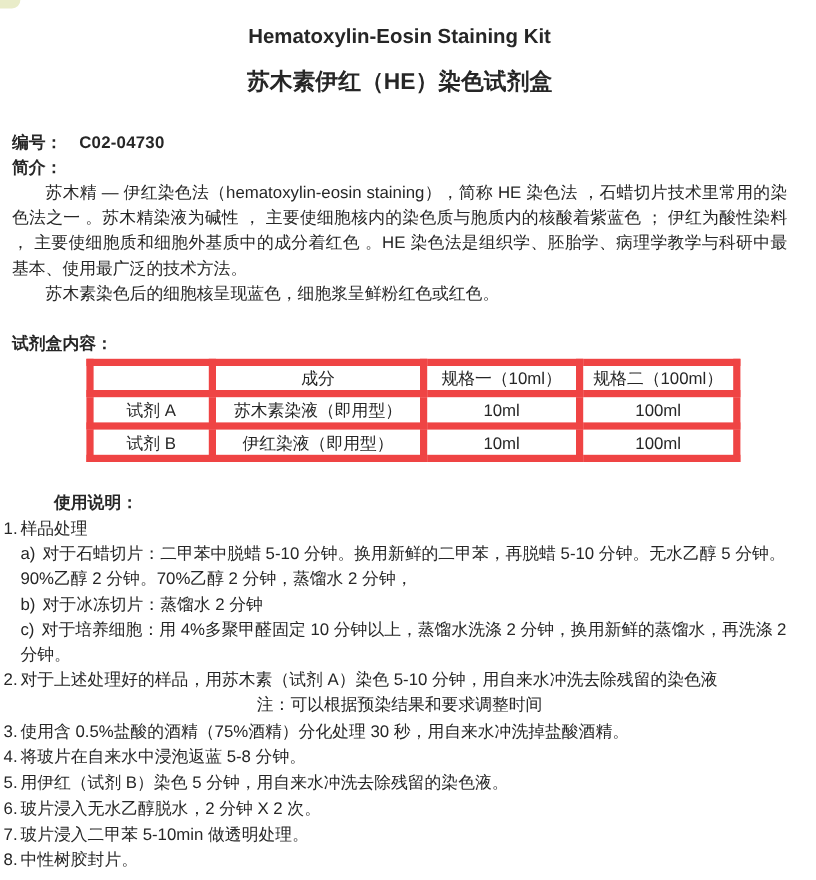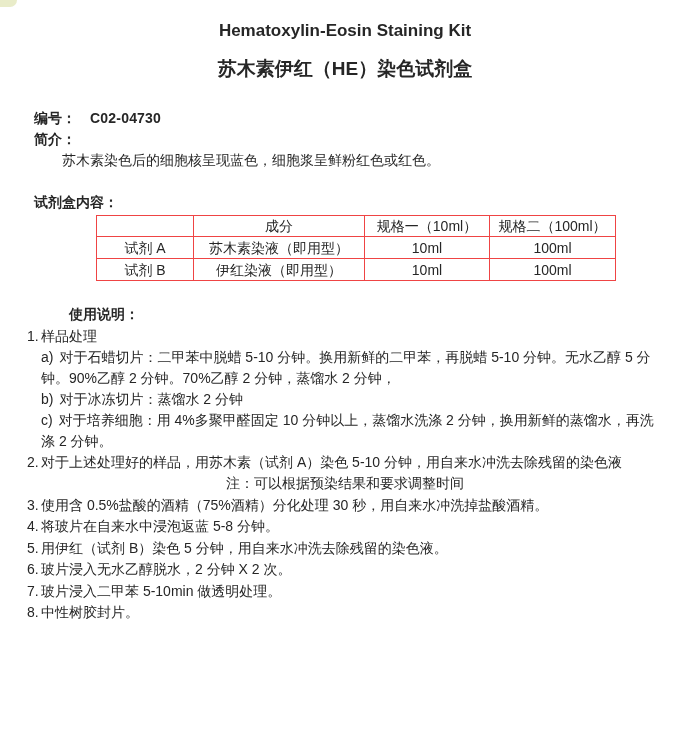--- a/index.html
+++ b/index.html
@@ -6,21 +6,21 @@
   .page {
     position: relative;
     width: 676px;
     height: 733px;
     background: #ffffff;
     color: #262626;
     font-family: "Liberation Sans", "DejaVu Sans", sans-serif;
     font-size: 14px;
     line-height: 21px;
     box-sizing: border-box;
-    padding: 21px 20px 0 34px;
+    padding: 21px 20px 0 10px;
     overflow: hidden;
   }
   .artifact {
     position: absolute;
     left: 0; top: 0;
     width: 17px; height: 7px;
     background: #e9ecc9;
     border-radius: 0 0 8px 0;
   }
   .title-en {
@@ -45,21 +45,21 @@
     text-indent: 2em;
     text-align: justify;
   }
   .kit-heading { margin-top: 21px; }
   table.kit-table {
     border-collapse: collapse;
     margin: 2px 0 0 62px;
     table-layout: fixed;
   }
   .kit-table td {
-    border: 1px solid #ef4444;
+    border: 6px solid #ef4444;
     text-align: center;
     padding: 0 4px;
     height: 21px;
     line-height: 20px;
     overflow: hidden;
     white-space: nowrap;
   }
   .kit-table tr.hdr td { height: 19px; }
   .kit-table td.c1 { width: 88px; }
   .kit-table td.c2 { width: 162px; }
@@ -86,20 +86,21 @@
   <div class="artifact"></div>
 
   <h1 class="title-en">Hematoxylin-Eosin Staining Kit</h1>
   <h2 class="title-zh">苏木素伊红（HE）染色试剂盒</h2>
 
   <div class="code-line">
     <span>编号：</span><span class="code-value">C02-04730</span>
   </div>
 
   <div class="section-heading">简介：</div>
+  <p class="para">苏木精 — 伊红染色法（hematoxylin-eosin staining），简称 HE 染色法 ，石蜡切片技术里常用的染色法之一 。苏木精染液为碱性 ， 主要使细胞核内的染色质与胞质内的核酸着紫蓝色 ； 伊红为酸性染料 ， 主要使细胞质和细胞外基质中的成分着红色 。HE 染色法是组织学、胚胎学、病理学教学与科研中最基本、使用最广泛的技术方法。</p>
   <p class="para">苏木素染色后的细胞核呈现蓝色，细胞浆呈鲜粉红色或红色。</p>
 
   <div class="section-heading kit-heading">试剂盒内容：</div>
 
   <table class="kit-table">
     <tbody>
       <tr class="hdr">
         <td class="c1"></td>
         <td class="c2">成分</td>
         <td class="c3">规格一（10ml）</td>

